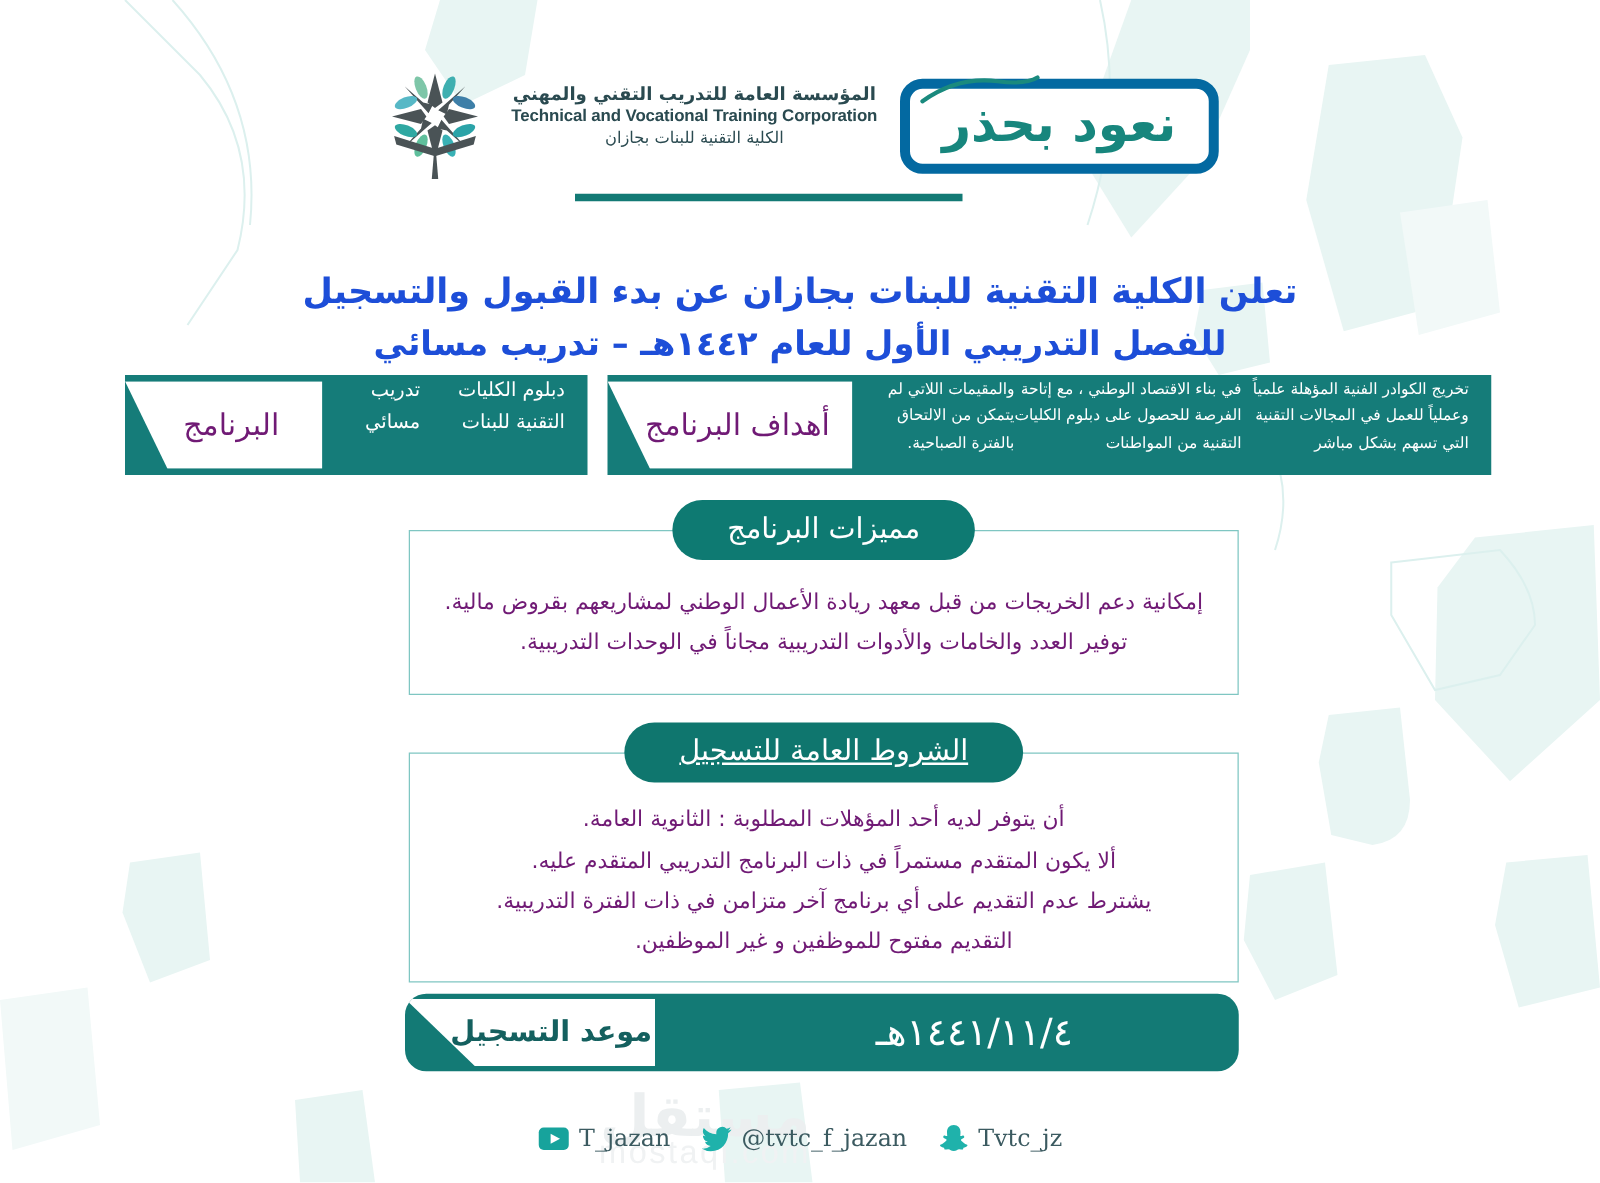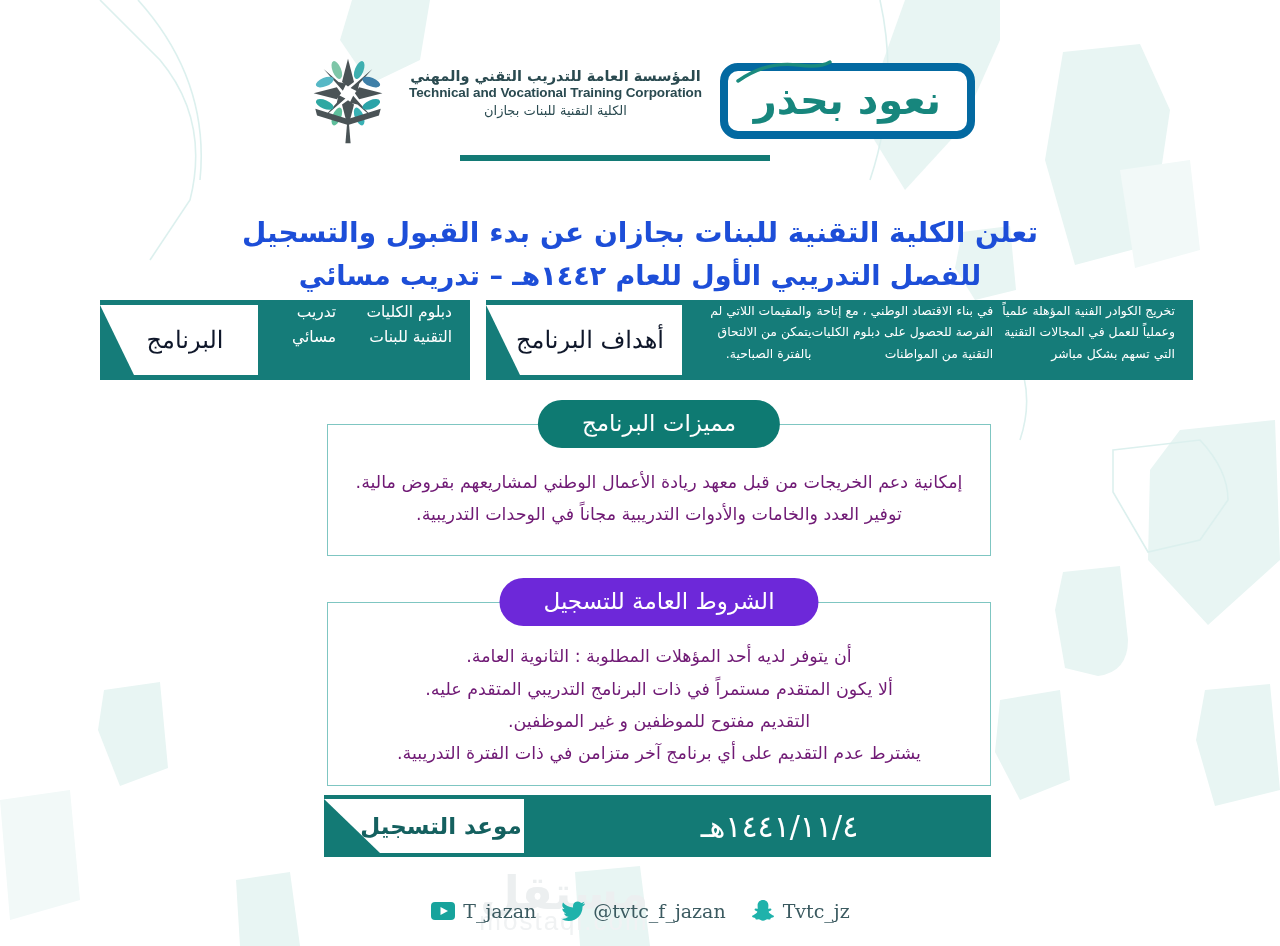--- a/index.html
+++ b/index.html
@@ -163,21 +163,21 @@
     background: #ffffff;
     flex: none;
     display: flex;
     align-items: center;
     justify-content: center;
     margin: 5px 5px 5px 0;
     padding: 0 18px 0 30px;
     clip-path: polygon(0 0, 100% 0, 100% 100%, 34px 100%);
     font-family: "DejaVu Serif", serif;
     font-size: 24px;
-    color: #0f172a;
+    color: #701a75;
     white-space: nowrap;
   }
   .banner.program .banner-label { width: 158px; }
   .banner.goals   .banner-label { width: 196px; }
 
   .banner-body {
     flex: 1;
     display: flex;
     flex-direction: row;
     justify-content: center;
@@ -234,35 +234,36 @@
   }
   .section-box p { white-space: nowrap; }
 
   
   #features-section { top: 400px; height: 165px; }
   #features-section .section-pill { background: #0E7A72; }
   #features-section .section-box  { top: 24px; height: 132px; padding-top: 34px; }
 
   
   #conditions-section { top: 578px; height: 210px; }
-  #conditions-section .section-pill { background: #6d28d9; }
+  #conditions-section .section-pill { background: #0f766e; text-decoration: underline; }
   #conditions-section .section-box  { top: 24px; height: 184px; padding-top: 40px; text-align: center; }
 
   
   .date-bar {
     position: absolute;
     top: 795px;
     left: 324px;
     width: 667px;
     height: 62px;
     background: #137A75;
     display: flex;
     flex-direction: row-reverse;
     align-items: stretch;
     overflow: hidden;
+    border-radius: 17px;
   }
   .date-label {
     position: relative;
     flex: none;
     width: 200px;
     background: #ffffff;
     margin: 4px 4px 4px 0;
     clip-path: polygon(0 0, 100% 0, 100% 100%, 56px 100%);
     display: flex;
     align-items: center;
@@ -450,22 +451,22 @@
       <p>إمكانية دعم الخريجات من قبل معهد ريادة الأعمال الوطني لمشاريعهم بقروض مالية.</p>
       <p>توفير العدد والخامات والأدوات التدريبية مجاناً في الوحدات التدريبية.</p>
     </div>
   </div>
 
   <div class="section" id="conditions-section">
     <div class="section-pill">الشروط العامة للتسجيل</div>
     <div class="section-box">
       <p>أن يتوفر لديه أحد المؤهلات المطلوبة : الثانوية العامة.</p>
       <p>ألا يكون المتقدم مستمراً في ذات البرنامج التدريبي المتقدم عليه.</p>
+      <p>يشترط عدم التقديم على أي برنامج آخر متزامن في ذات الفترة التدريبية.</p>
       <p>التقديم مفتوح للموظفين و غير الموظفين.</p>
-      <p>يشترط عدم التقديم على أي برنامج آخر متزامن في ذات الفترة التدريبية.</p>
     </div>
   </div>
 
   <div class="date-bar">
     <div class="date-label">موعد التسجيل</div>
     <div class="date-value">١٤٤١/١١/٤هـ</div>
   </div>
 
   <div class="watermark">
     <div>مستقل</div>

